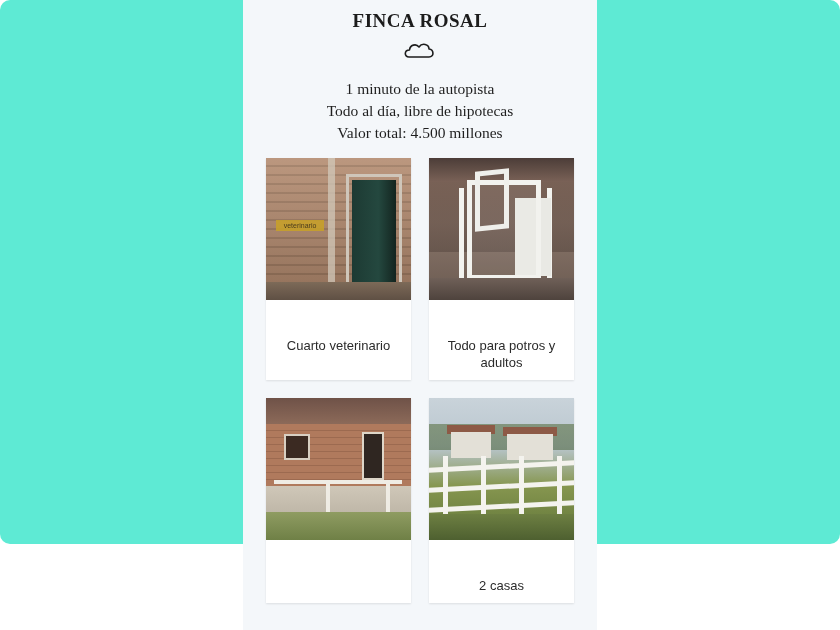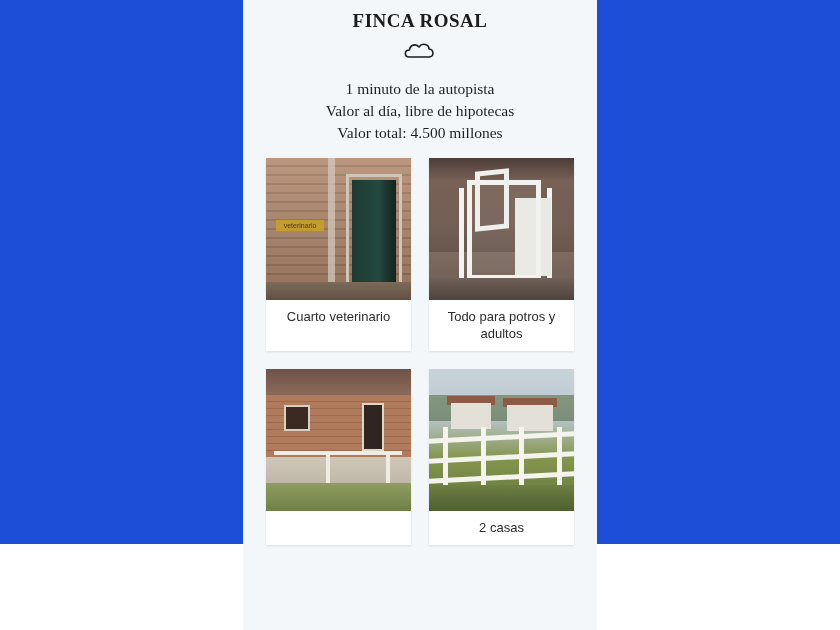--- a/index.html
+++ b/index.html
@@ -10,21 +10,22 @@
   body {
     width: 840px;
     height: 630px;
     font-family: "Liberation Sans", sans-serif;
     overflow: hidden;
   }
   .canvas {
     position: relative;
     width: 840px;
     height: 544px;
-    background: #1d4ed8;
+    background: #5eead4;
+    border-radius: 10px;
   }
   .poster {
     position: absolute;
     left: 243px;
     top: 0;
     width: 354px;
     height: 630px;
     background: #f4f7fa;
     overflow: hidden;
   }
@@ -65,20 +66,21 @@
     justify-content: center;
     gap: 18px 18px;
     padding: 0 18px;
   }
   .card {
     width: 145px;
     background: #ffffff;
     box-shadow: 0 1px 2px rgba(0,0,0,0.10);
     display: flex;
     flex-direction: column;
+    gap: 29px;
   }
   .photo {
     width: 145px;
     height: 142px;
     position: relative;
     overflow: hidden;
   }
   .caption {
     font-family: "Liberation Sans", sans-serif;
     font-size: 13px;
@@ -266,21 +268,21 @@
       <div class="title-line">FINCA ROSAL</div>
 
       <div class="cloud-wrap">
         <svg width="34" height="20" viewBox="0 0 34 20">
           <path d="M6 16 C1 16 1 9 6.5 9 C7 4 13 2 16 6 C19 1.5 26 3 26 8 C31 8.5 31.5 16 26 16 Z" fill="none" stroke="#1c1c1c" stroke-width="1.6" stroke-linejoin="round"></path>
         </svg>
       </div>
 
       <div class="subtitle-block">
         <span class="subtitle-line">1 minuto de la autopista</span>
-        <span class="subtitle-line">Valor al día, libre de hipotecas</span>
+        <span class="subtitle-line">Todo al día, libre de hipotecas</span>
         <span class="subtitle-line">Valor total: 4.500 millones</span>
       </div>
     </div>
 
     <div class="grid">
 
       <div class="card">
         <div class="photo p1">
           <div class="post"></div>
           <div class="sign">veterinario</div>

